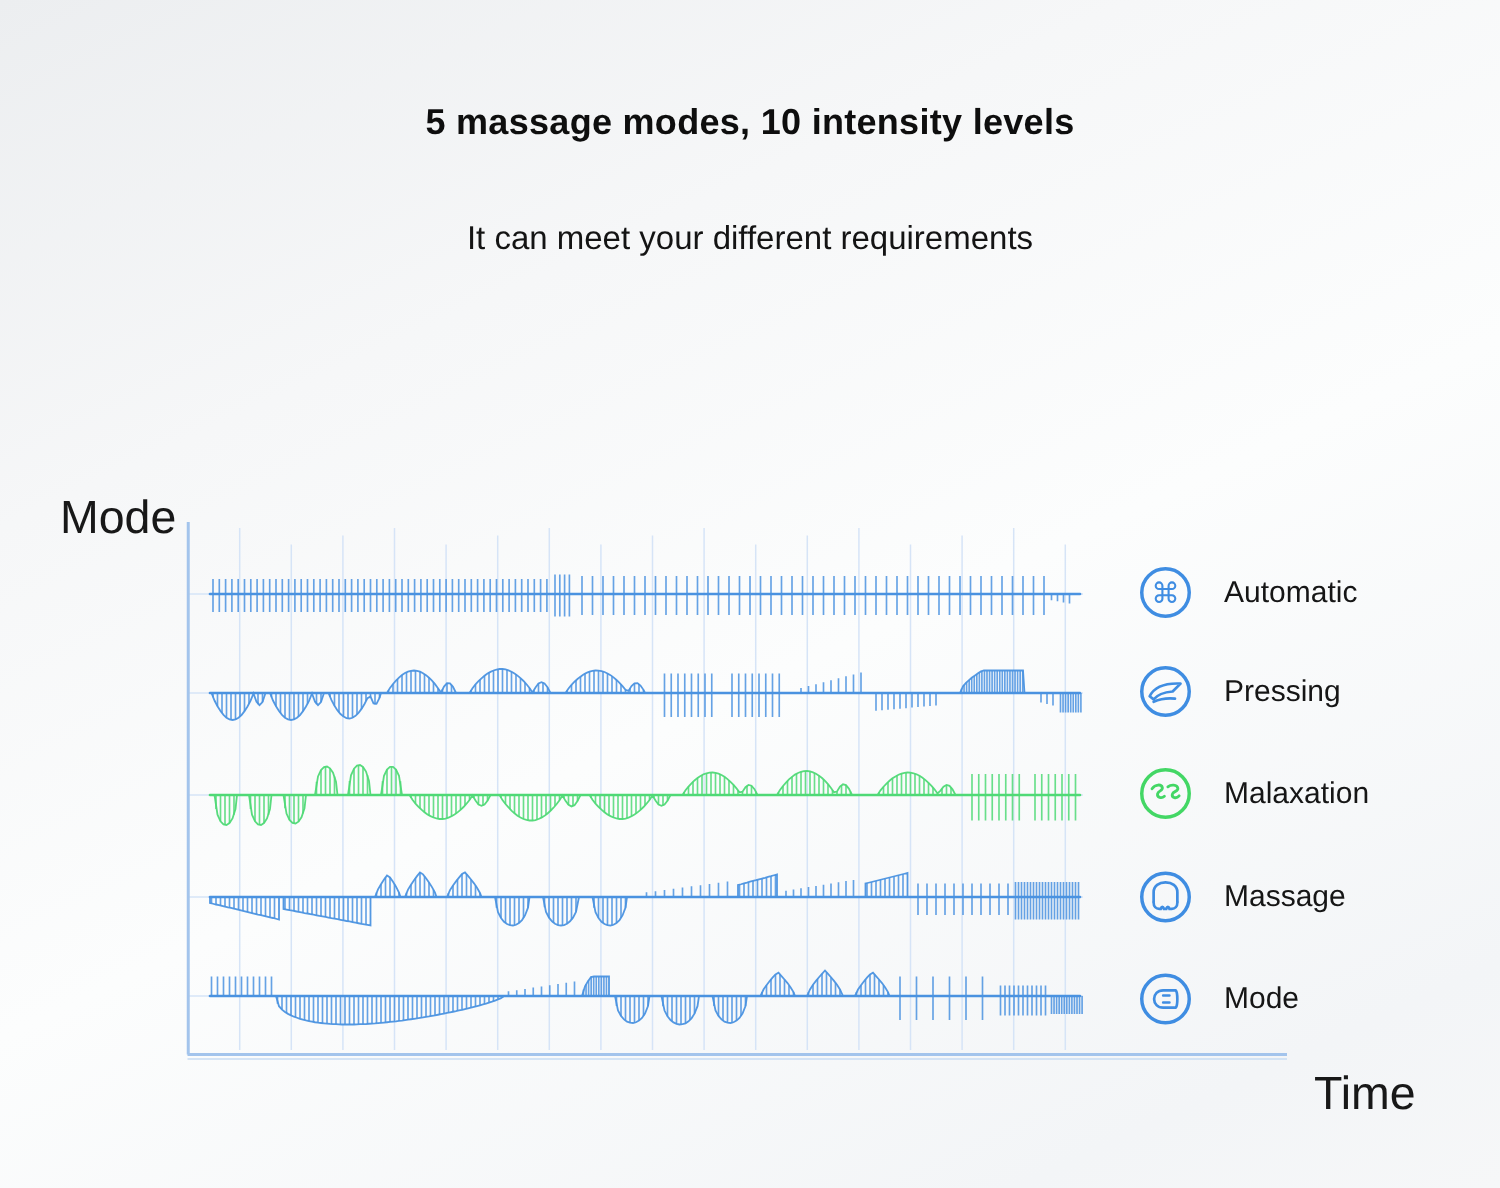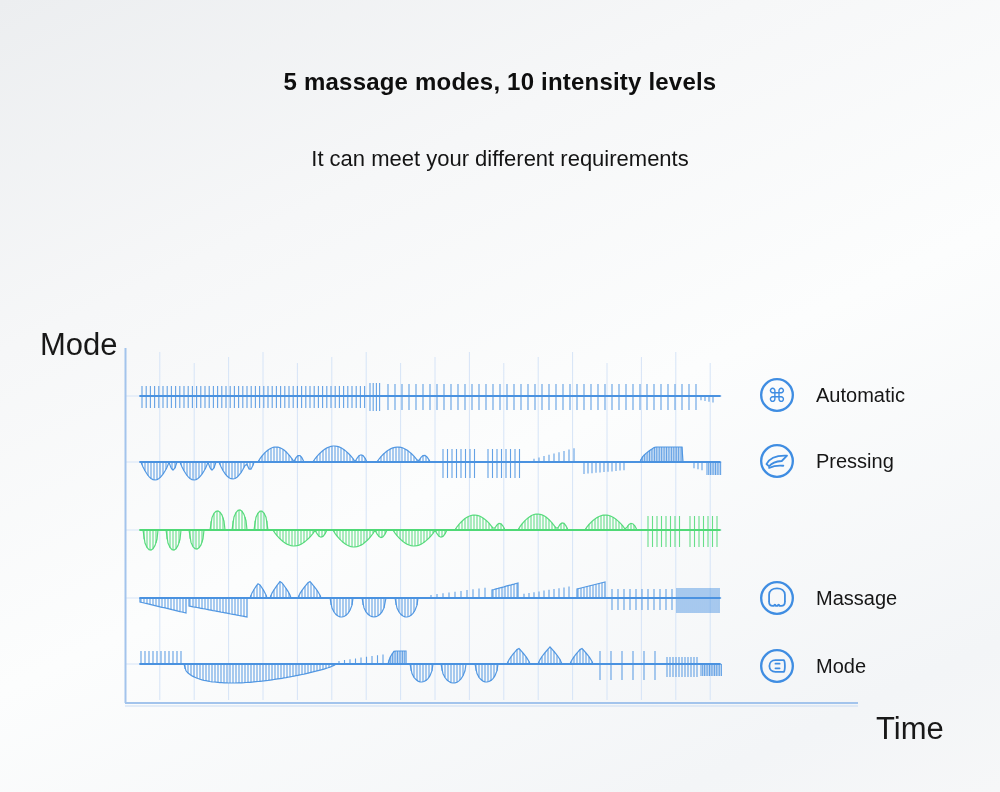--- a/index.html
+++ b/index.html
@@ -104,20 +104,28 @@
 
     <div class="legend-row" style="top:442px">
       <svg class="legend-icon icon-blue" viewBox="0 0 36 36" style="color: rgb(63, 141, 226);">
         <circle cx="18" cy="18" r="15" fill="none" stroke="currentColor" stroke-width="2.2"></circle>
         <path d="M8 21 C11 15 17 12.5 27.5 13 L22.5 18 C16 18.5 12.5 20.5 10.5 23 Z" fill="none" stroke="currentColor" stroke-width="1.7" stroke-linejoin="round"></path>
         <path d="M10.5 24.5 C15 22.5 19.5 22 24 22.5" fill="none" stroke="currentColor" stroke-width="1.7" stroke-linecap="round"></path>
       </svg>
       <span class="legend-text">Pressing</span>
     </div>
 
+    <div class="legend-row" style="top:510px">
+      <svg class="legend-icon icon-green" viewBox="0 0 36 36" style="color: rgb(67, 215, 101);">
+        <circle cx="18" cy="18" r="15" fill="none" stroke="currentColor" stroke-width="2.2"></circle>
+        <path d="M9.5 15 C11.5 12 15.5 12 16 14.3 C16.4 16.3 13.5 16.2 13 18.2 C12.5 20.4 15.5 21.4 17.3 19.7" fill="none" stroke="currentColor" stroke-width="1.8" stroke-linecap="round"></path>
+        <path d="M19.5 13.8 C21.5 12.2 25.3 12.3 25.8 14.7 C26.2 16.8 22.8 16.4 22.3 18.5 C21.8 20.7 24.8 21.6 26.6 19.5" fill="none" stroke="currentColor" stroke-width="1.8" stroke-linecap="round"></path>
+      </svg>
+      <span class="legend-text">Malaxation</span>
+    </div>
 
     <div class="legend-row" style="top:579px">
       <svg class="legend-icon icon-blue" viewBox="0 0 36 36" style="color: rgb(63, 141, 226);">
         <circle cx="18" cy="18" r="15" fill="none" stroke="currentColor" stroke-width="2.2"></circle>
         <path d="M10.5 21.5 V15 C10.5 10.8 14 8.8 18 8.8 C22 8.8 25.5 10.8 25.5 15 V21.5" fill="none" stroke="currentColor" stroke-width="1.7"></path>
         <path d="M10.5 21.5 C10.5 24 12 25.5 14 25.5 L15 25.5 C15.5 23.8 16.5 23.8 17 25.5 L18.5 25.5 C19 23.8 20 23.8 20.5 25.5 L22 25.5 C24 25.5 25.5 24 25.5 21.5" fill="none" stroke="currentColor" stroke-width="1.7" stroke-linecap="round"></path>
       </svg>
       <span class="legend-text">Massage</span>
     </div>
 

